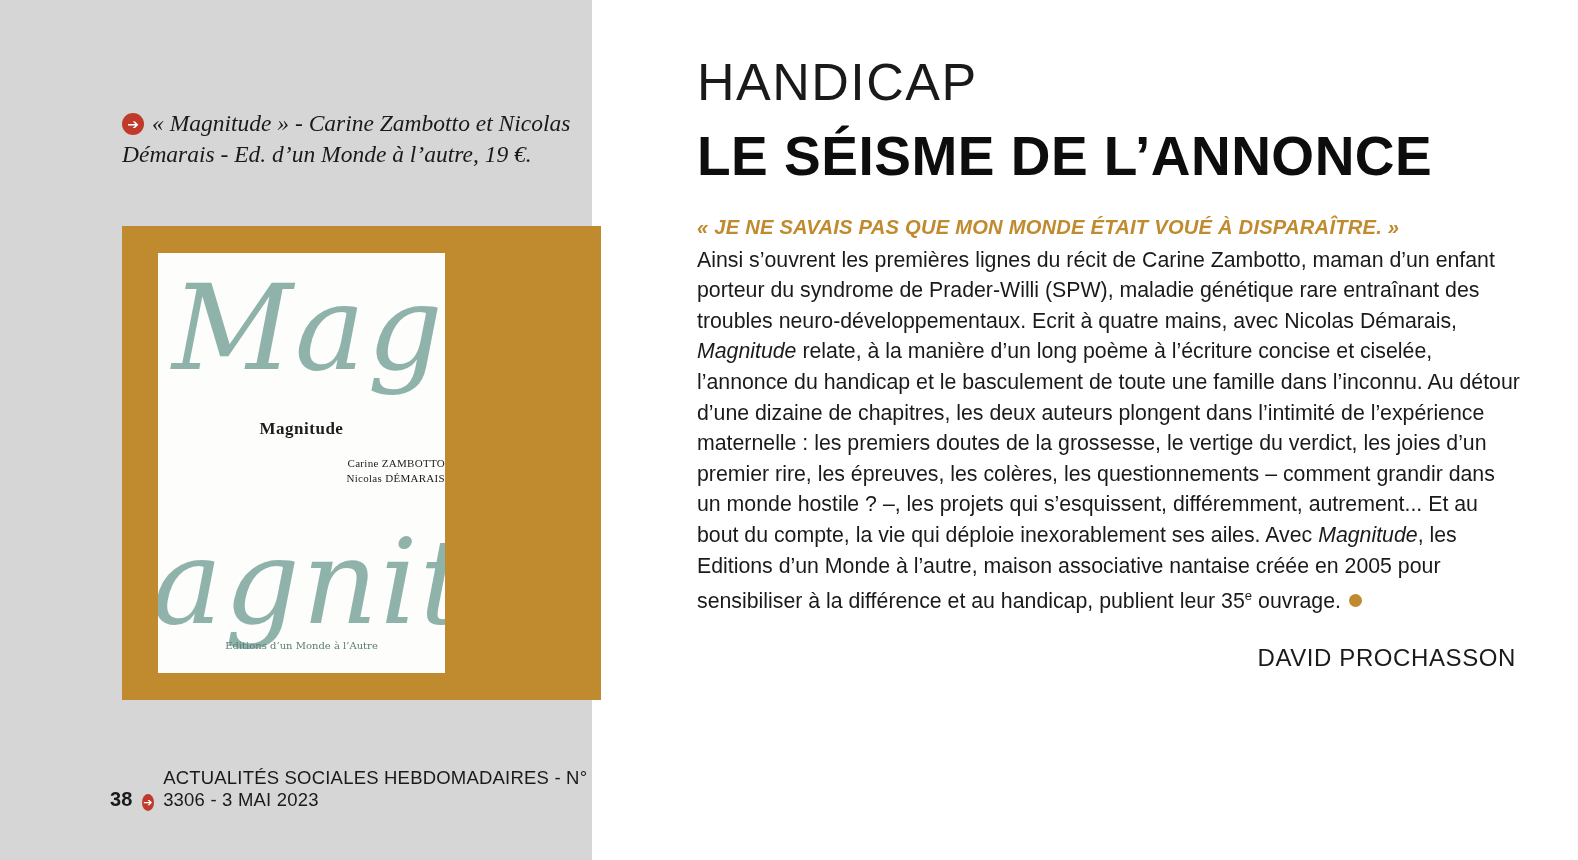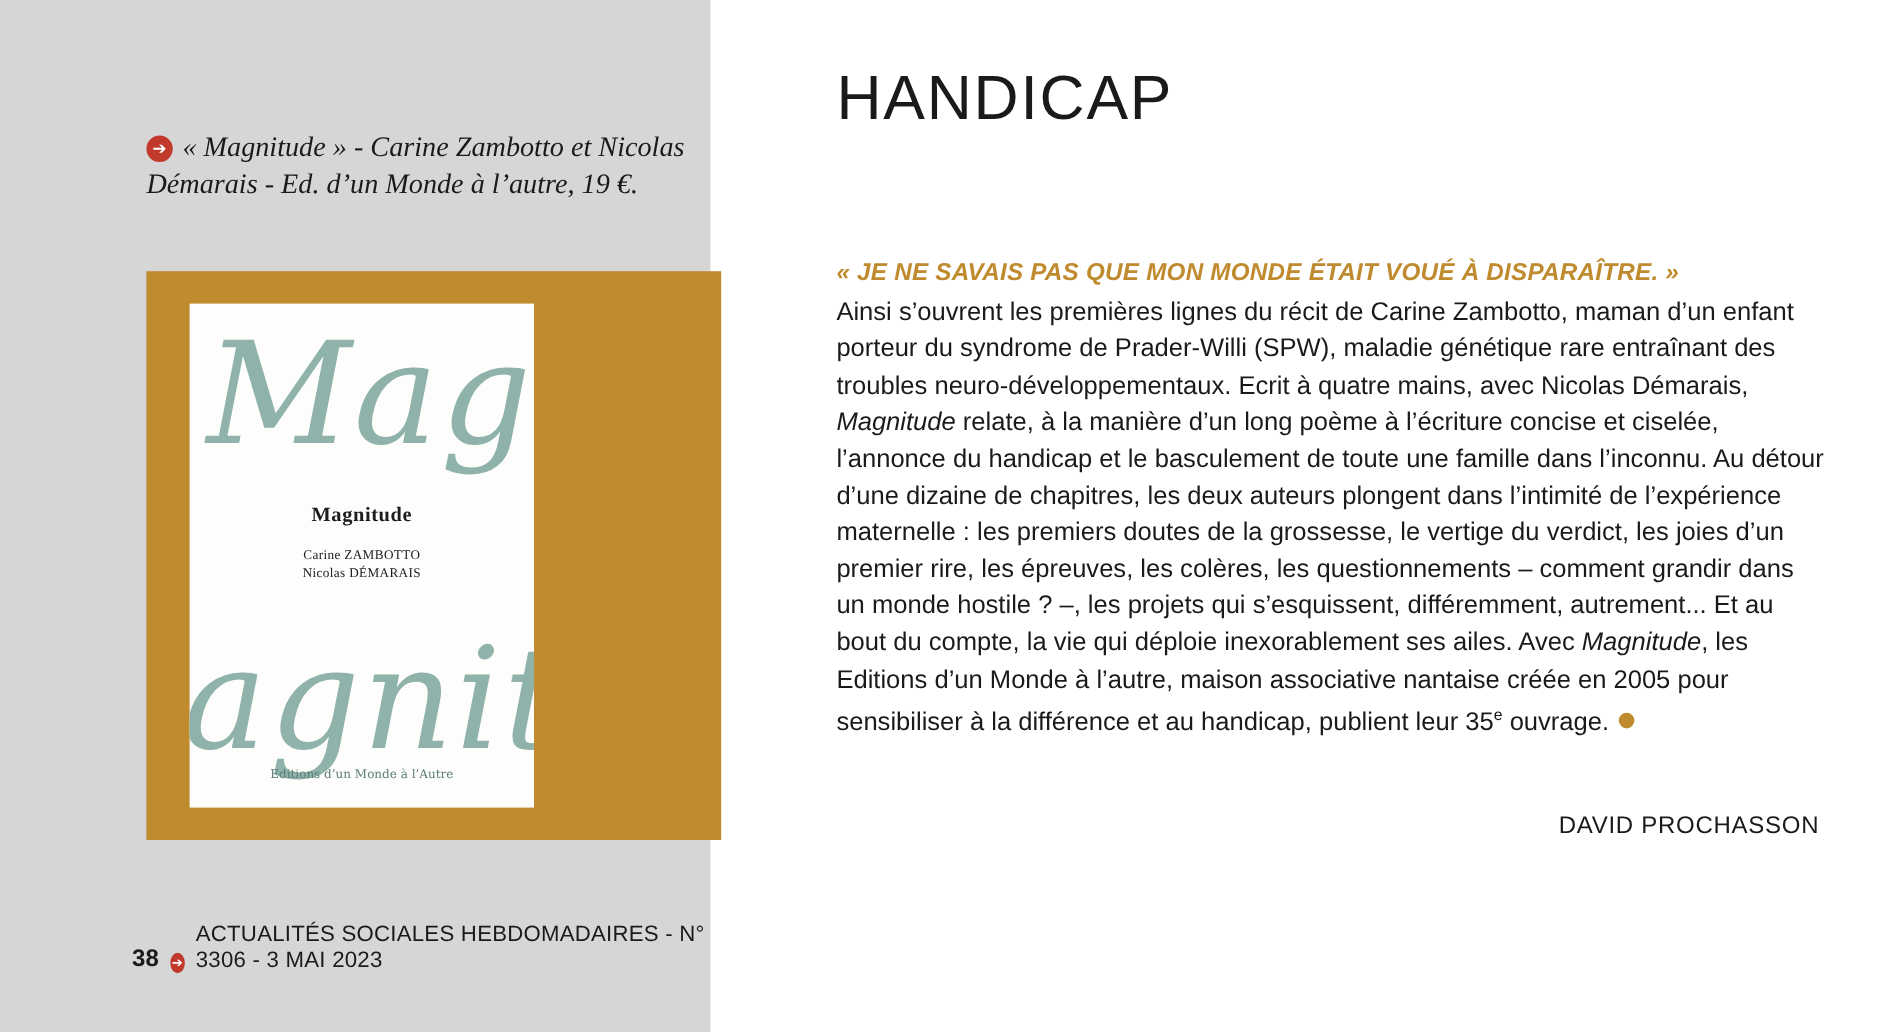--- a/index.html
+++ b/index.html
@@ -99,21 +99,21 @@
     font-weight: bold;
     font-size: 17px;
     color: #1c1c1c;
     letter-spacing: 0.5px;
   }
   .cover-authors {
     position: absolute;
     left: 0;
     right: 0;
     top: 203px;
-    text-align: center;
+    text-align: right;
     font-family: "Liberation Serif", serif;
     font-size: 11px;
     line-height: 1.35;
     color: #1c1c1c;
     letter-spacing: 0.3px;
   }
   .cover-publisher {
     position: absolute;
     left: 0;
     right: 0;
@@ -208,22 +208,22 @@
     width: 13px;
     height: 13px;
     border-radius: 50%;
     background: #c08a2e;
     margin-left: 8px;
     vertical-align: 1px;
   }
   .byline {
     position: absolute;
     right: 62px;
-    top: 677px;
-    font-size: 20px;
+    top: 644px;
+    font-size: 24px;
     letter-spacing: 0.6px;
     color: #1a1a1a;
   }
   sup.ord {
     font-size: 0.62em;
     vertical-align: super;
   }
 </style>
 </head>
 <body>
@@ -252,20 +252,21 @@
     <div class="footer">
       <span class="footer-page">38</span>
       <span class="footer-arrow">➔</span>
       <span>ACTUALITÉS SOCIALES HEBDOMADAIRES - N° 3306 - 3 MAI 2023</span>
     </div>
   </div>
 
   <div class="right-col">
 
     <div class="kicker">HANDICAP</div>
+    <div class="headline">LE SÉISME DE L’ANNONCE</div>
 
     <div class="body-block">
       <span class="lede">« JE NE SAVAIS PAS QUE MON MONDE ÉTAIT VOUÉ À DISPARAÎTRE. »</span>
       <span class="body-text"><span>Ainsi s’ouvrent les premières lignes du récit de Carine Zambotto, maman d’un enfant porteur du syndrome de Prader-Willi (SPW), maladie génétique rare entraînant des troubles neuro-développementaux. Ecrit à quatre mains, avec Nicolas Démarais, </span><i>Magnitude</i><span> relate, à la manière d’un long poème à l’écriture concise et ciselée, l’annonce du handicap et le basculement de toute une famille dans l’inconnu. Au détour d’une dizaine de chapitres, les deux auteurs plongent dans l’intimité de l’expérience maternelle : les premiers doutes de la grossesse, le vertige du verdict, les joies d’un premier rire, les épreuves, les colères, les questionnements – comment grandir dans un monde hostile ? –, les projets qui s’esquissent, différemment, autrement... Et au bout du compte, la vie qui déploie inexorablement ses ailes. Avec </span><i>Magnitude</i><span>, les Editions d’un Monde à l’autre, maison associative nantaise créée en 2005 pour sensibiliser à la différence et au handicap, publient leur 35</span><sup class="ord">e</sup><span> ouvrage.</span><span class="end-dot"></span></span>
     </div>
 
     <div class="byline">DAVID PROCHASSON</div>
   </div>
 </div>
 

